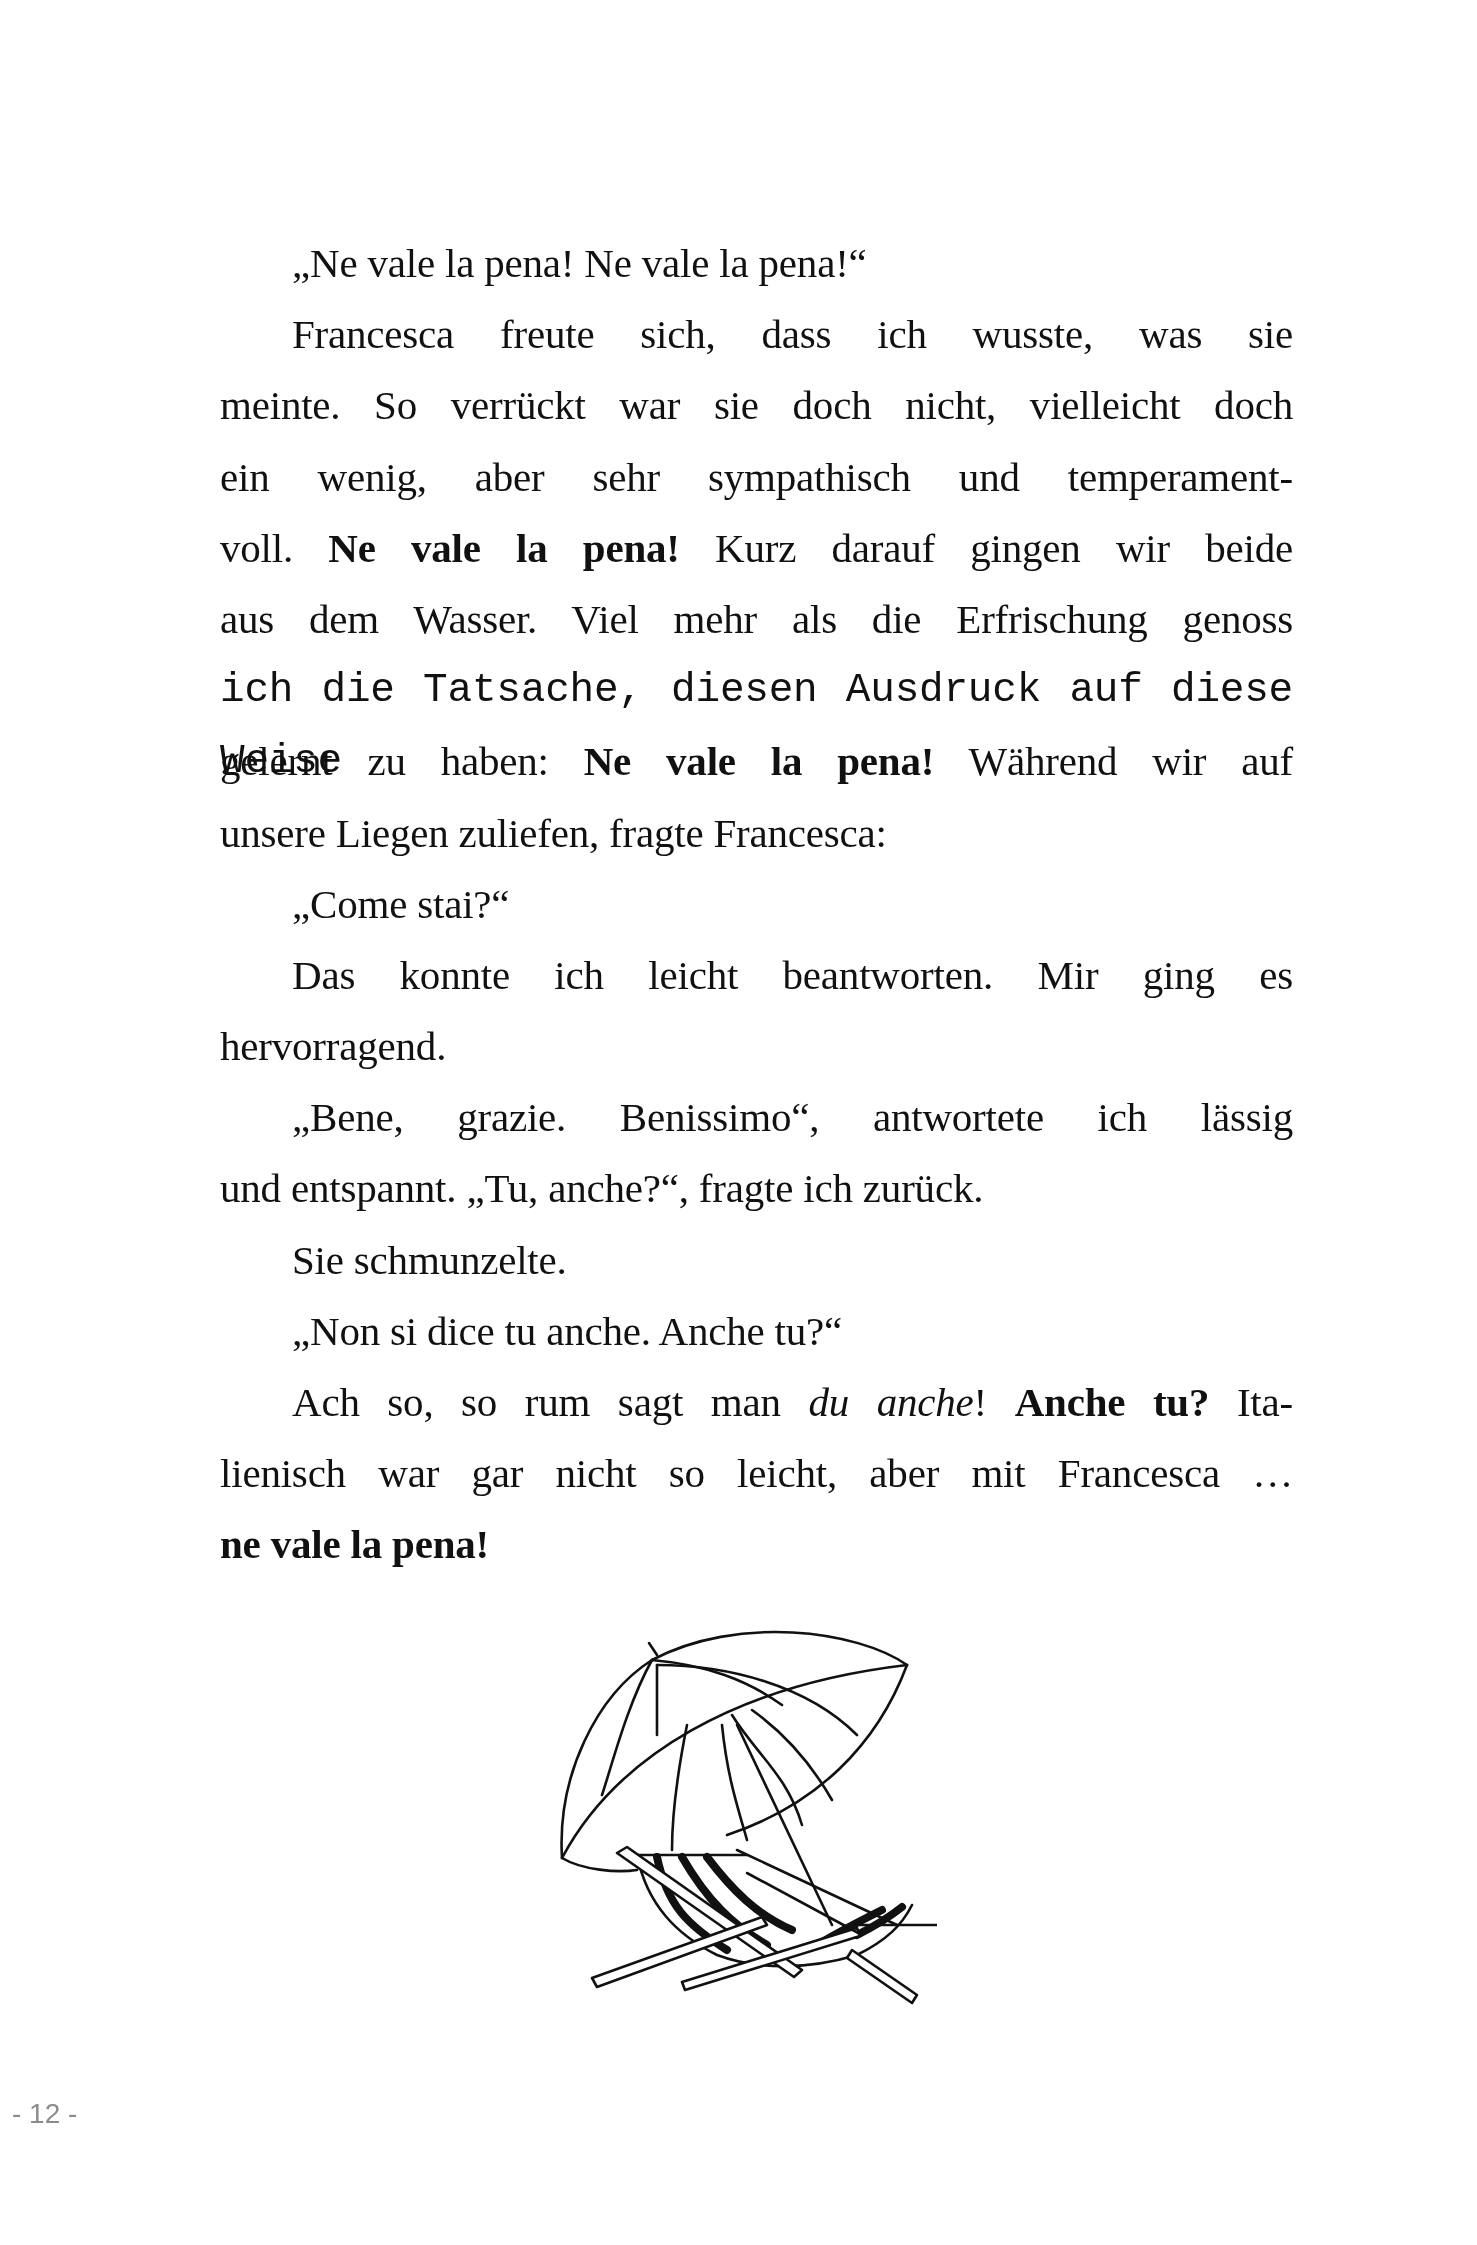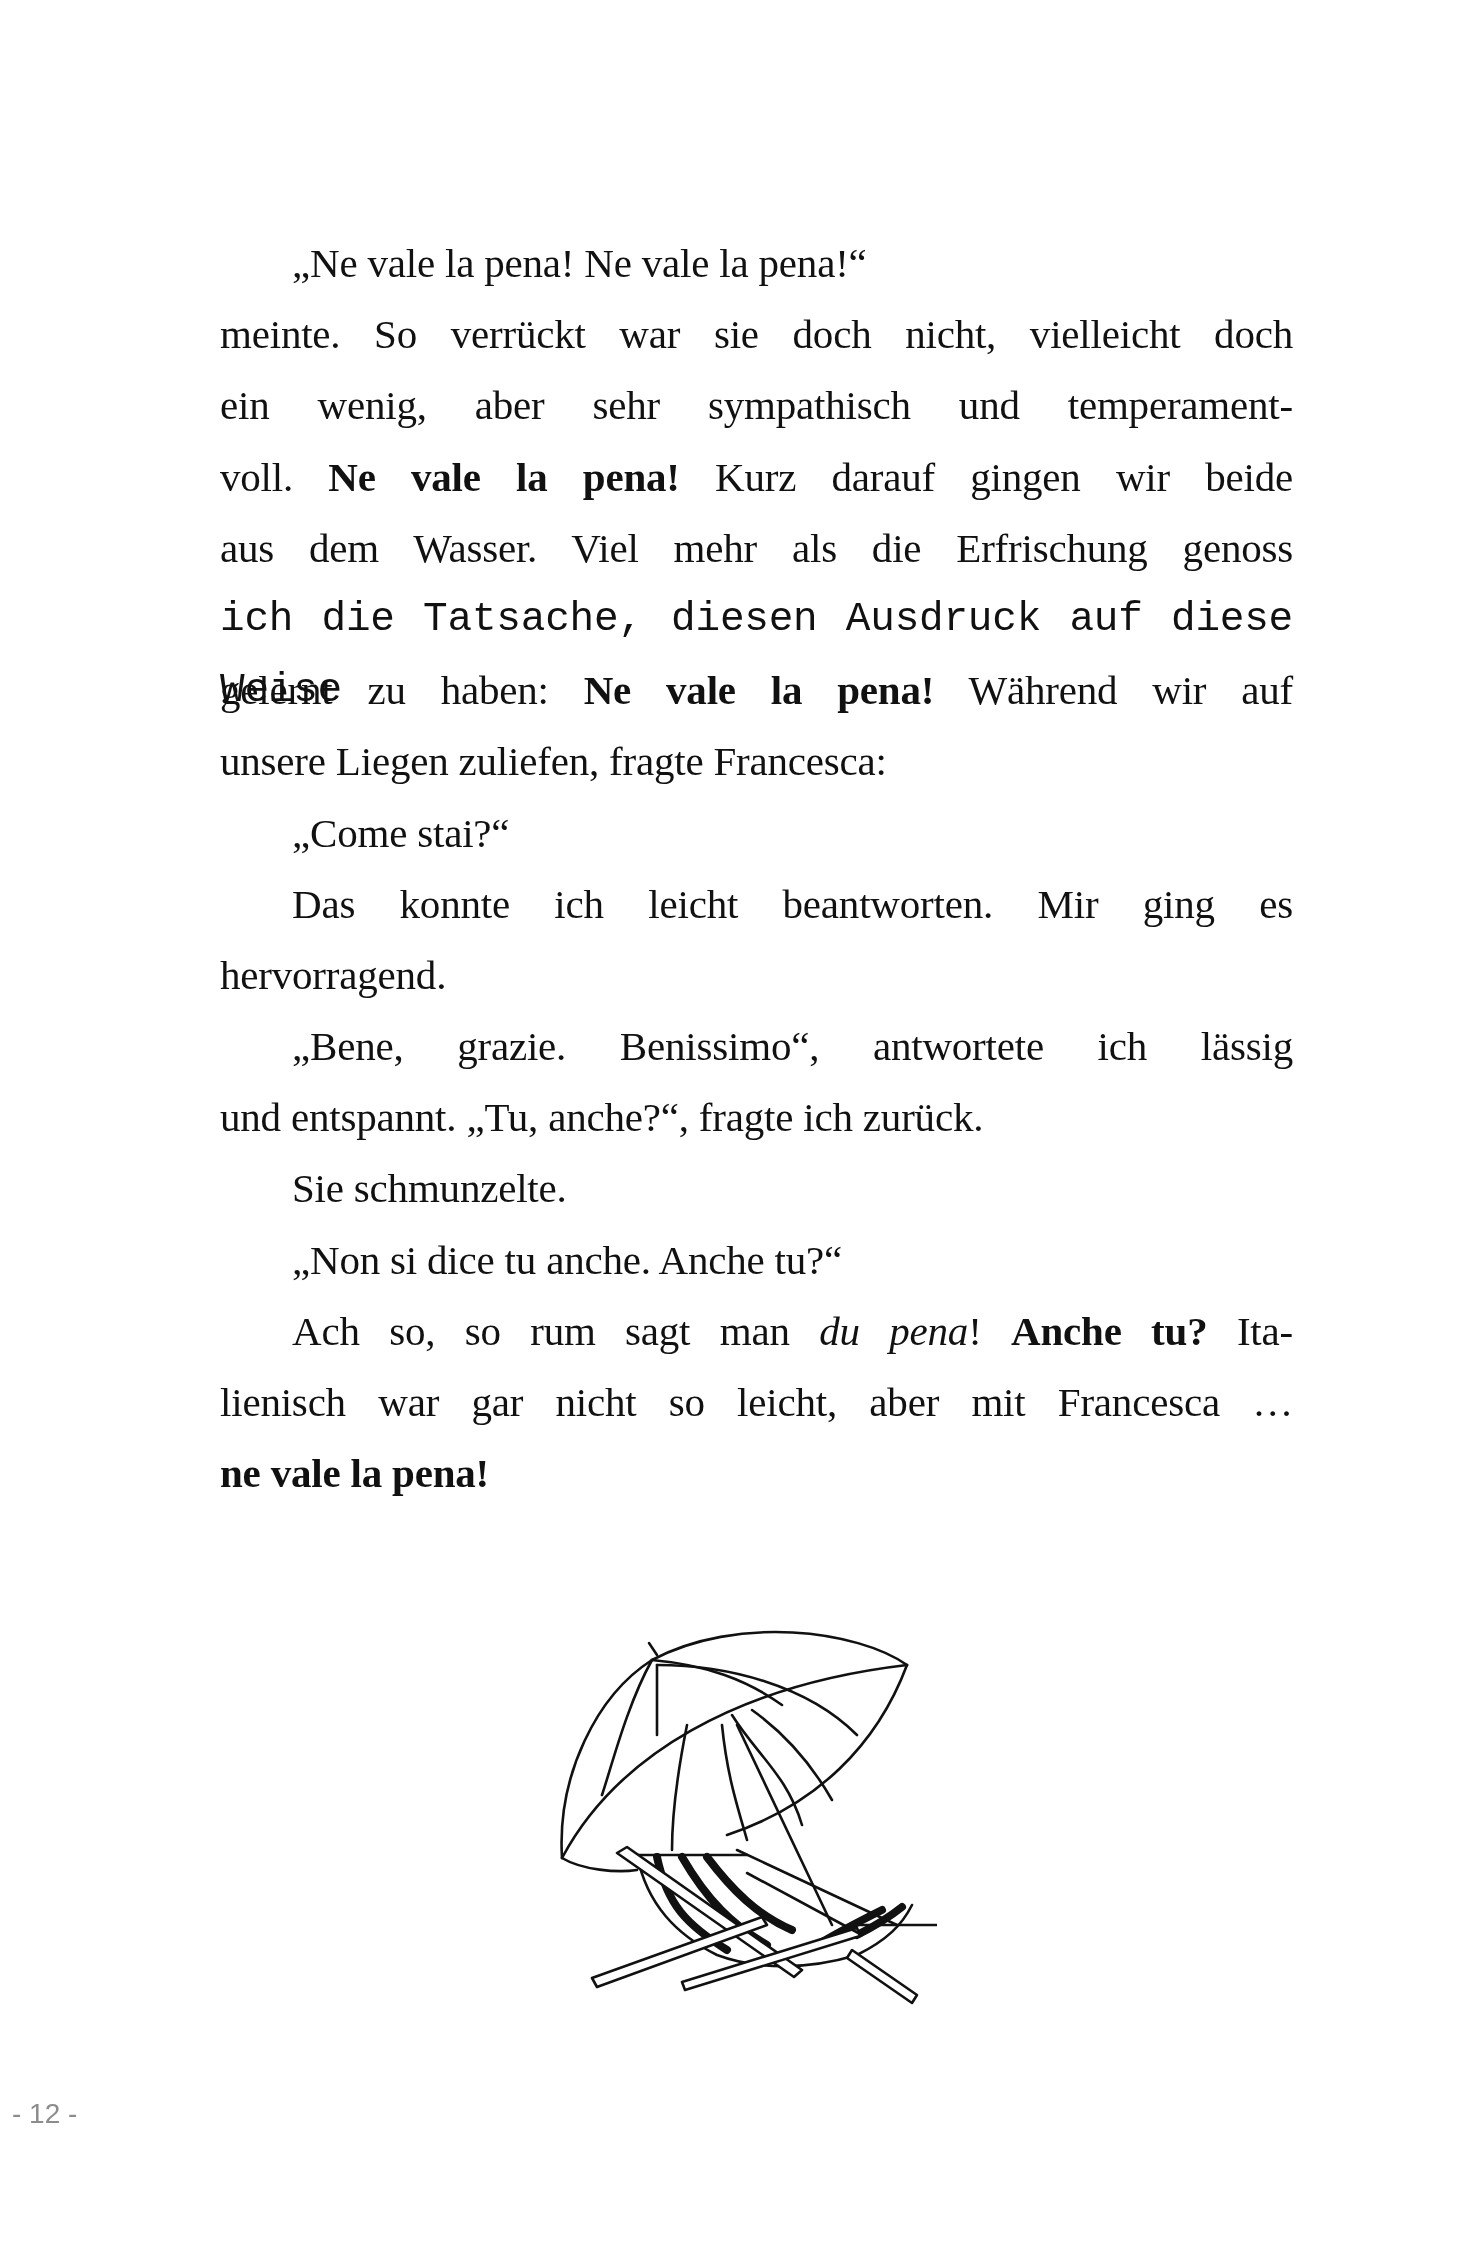--- a/index.html
+++ b/index.html
@@ -24,35 +24,36 @@
     position: absolute; left: 0; width: 1477px; top: 2098px; text-align: left;
     font-family: "Liberation Sans", "DejaVu Sans", sans-serif; font-size: 28px; color: #8c8c8c;
   }
 </style>
 </head>
 <body>
 
 <div class="page">
   <div class="text-block" id="text-block">
       <span class="line indent last"><span>„Ne vale la pena! Ne vale la pena!“</span></span>
+      <span class="line indent" style="white-space: normal; overflow: visible;"><span>Francesca freute sich, dass ich wusste, was sie</span></span>
       <span class="line" style="white-space: normal; overflow: visible;"><span>meinte. So verrückt war sie doch nicht, vielleicht doch</span></span>
       <span class="line" style="white-space: normal; overflow: visible;"><span>ein wenig, aber sehr sympathisch und temperament-</span></span>
       <span class="line" style="white-space: normal; overflow: visible;"><span>voll. </span><span class="b">Ne vale la pena!</span><span> Kurz darauf gingen wir beide</span></span>
       <span class="line" style="white-space: normal; overflow: visible;"><span>aus dem Wasser. Viel mehr als die Erfrischung genoss</span></span>
       <span class="line" style="white-space: normal; overflow: visible; font-family: Liberation Mono, monospace;"><span>ich die Tatsache, diesen Ausdruck auf diese Weise</span></span>
       <span class="line" style="white-space: normal; overflow: visible;"><span>gelernt zu haben: </span><span class="b">Ne vale la pena!</span><span> Während wir auf</span></span>
       <span class="line last"><span>unsere Liegen zuliefen, fragte Francesca:</span></span>
       <span class="line indent last"><span>„Come stai?“</span></span>
       <span class="line indent" style="white-space: normal; overflow: visible;"><span>Das konnte ich leicht beantworten. Mir ging es</span></span>
       <span class="line last"><span>hervorragend.</span></span>
       <span class="line indent" style="white-space: normal; overflow: visible;"><span>„Bene, grazie. Benissimo“, antwortete ich lässig</span></span>
       <span class="line last"><span>und entspannt. „Tu, anche?“, fragte ich zurück.</span></span>
       <span class="line indent last"><span>Sie schmunzelte.</span></span>
       <span class="line indent last"><span>„Non si dice tu anche. Anche tu?“</span></span>
-      <span class="line indent" style="white-space: normal; overflow: visible;"><span>Ach so, so rum sagt man </span><span class="i">du pena</span><span>! </span><span class="b">Anche tu?</span><span> Ita-</span></span>
+      <span class="line indent" style="white-space: normal; overflow: visible;"><span>Ach so, so rum sagt man </span><span class="i">du anche</span><span>! </span><span class="b">Anche tu?</span><span> Ita-</span></span>
       <span class="line" style="white-space: normal; overflow: visible;"><span>lienisch war gar nicht so leicht, aber mit Francesca …</span></span>
       <span class="line last"><span class="b">ne vale la pena!</span></span>
     </div>
 
   <svg class="illustration" viewBox="0 0 380 388" fill="none" stroke="#111" stroke-width="2.6" stroke-linecap="round" stroke-linejoin="round">
 
     <path d="M5 233 C 0 150, 40 70, 95 35"></path>
     <path d="M95 35 C 180 -10, 300 5, 350 40"></path>
     <path d="M350 40 C 320 120, 260 180, 170 210"></path>
     <path d="M5 233 C 60 130, 180 60, 350 40"></path>

